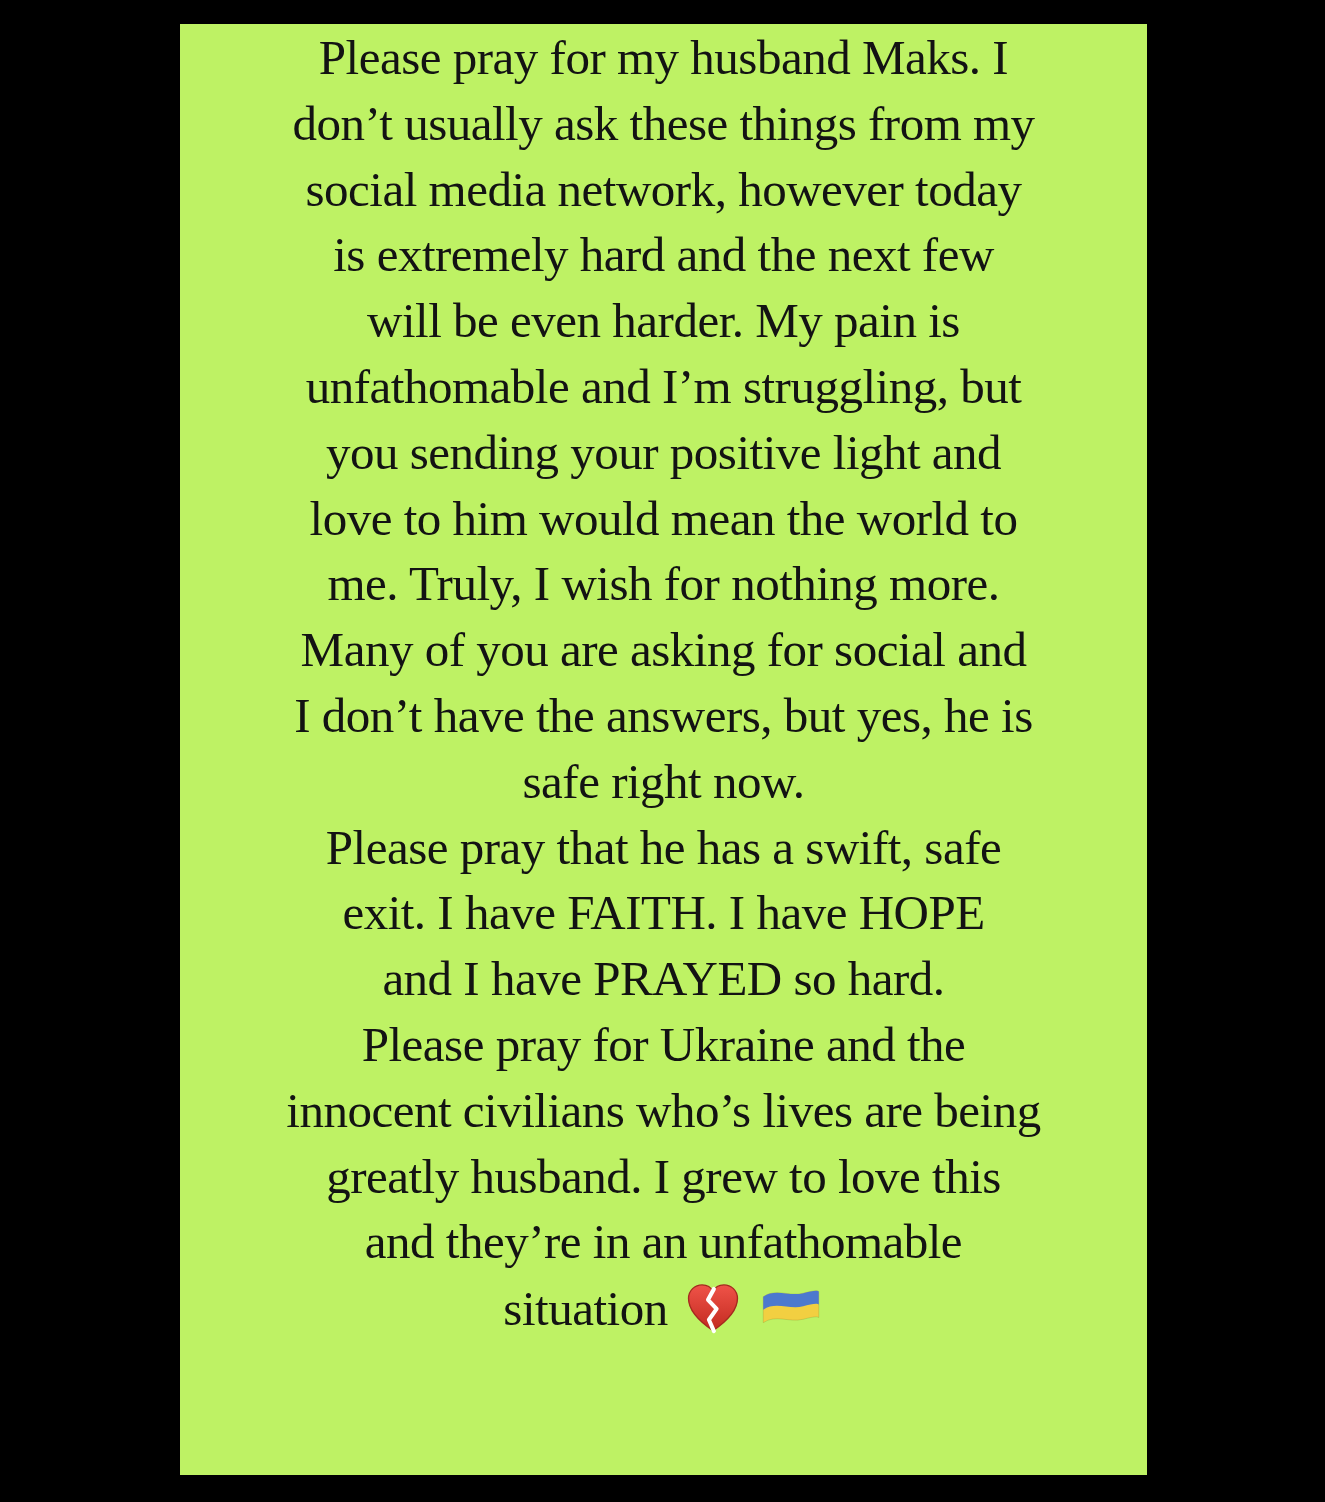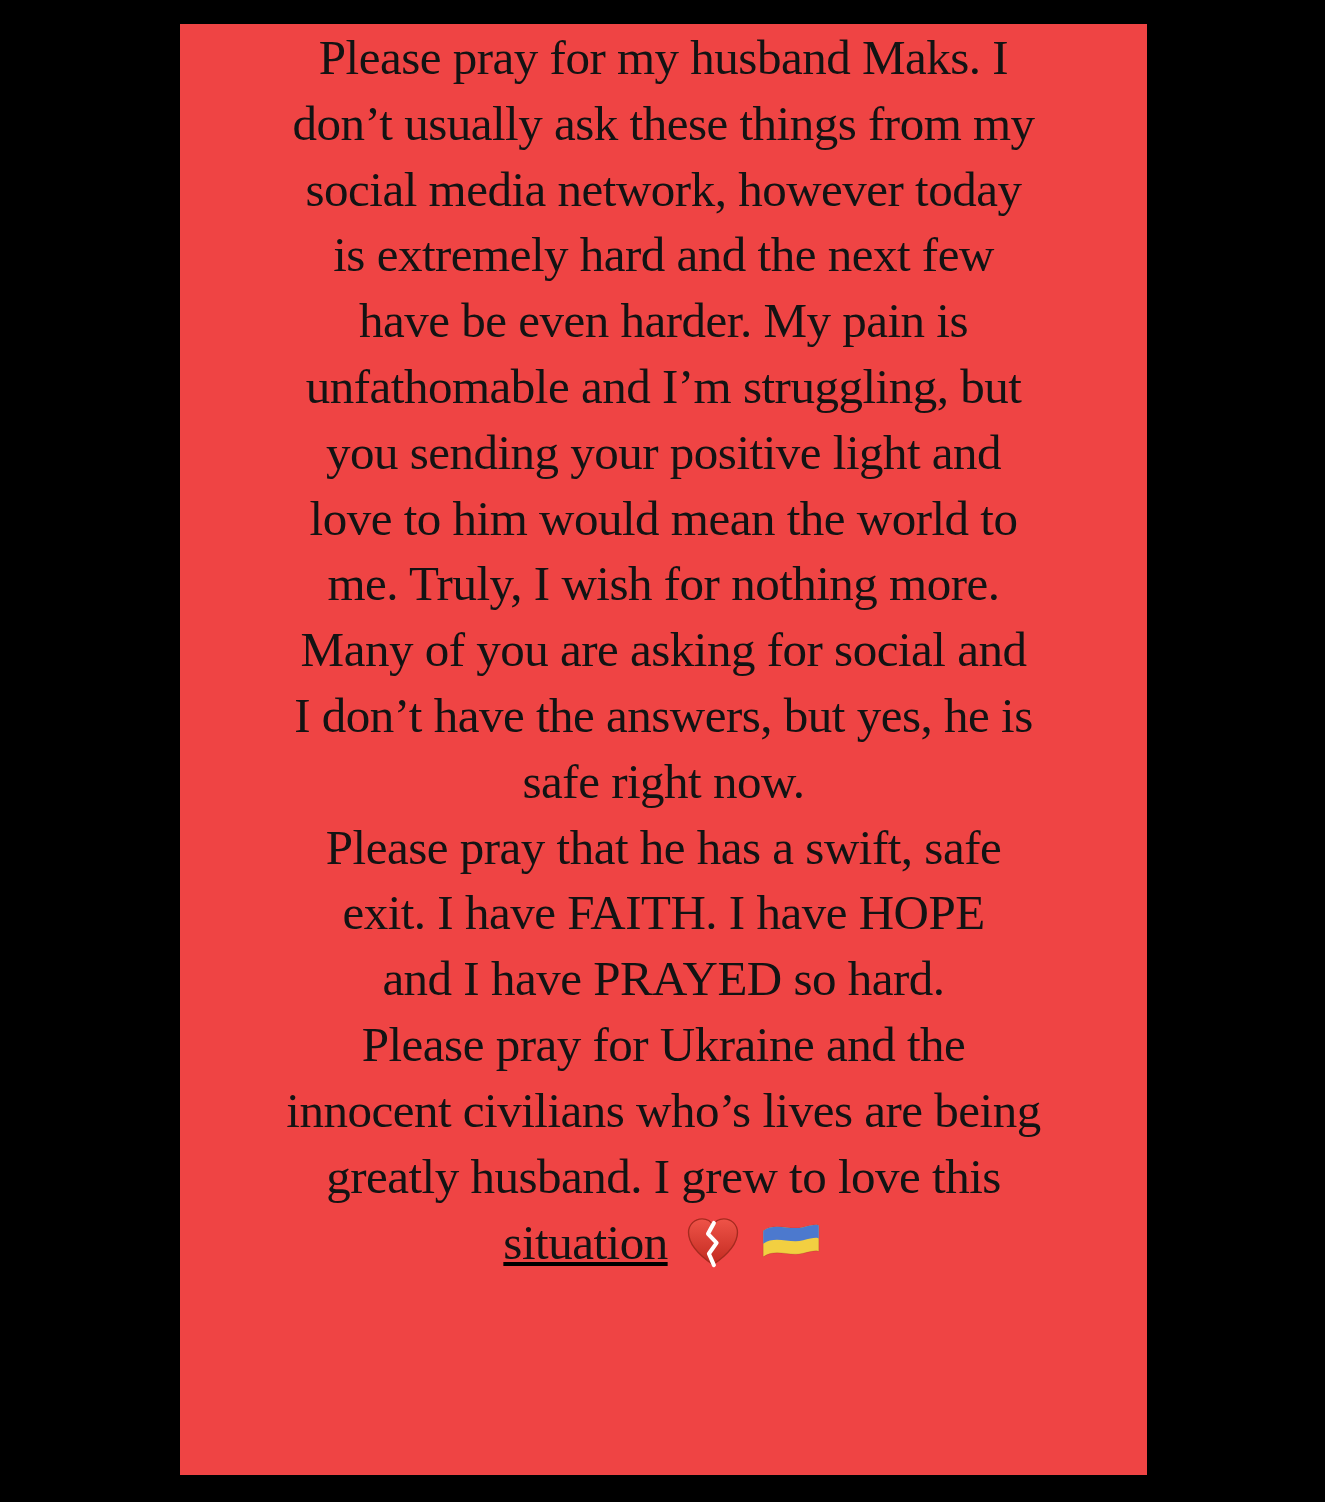--- a/index.html
+++ b/index.html
@@ -13,39 +13,38 @@
     position: relative;
     overflow: hidden;
     font-family: "Liberation Serif", "DejaVu Serif", serif;
   }
   .story-card {
     position: absolute;
     left: 180px;
     top: 24px;
     width: 967px;
     height: 1451px;
-    background: #ef4444;
+    background: #bef264;
     box-sizing: border-box;
     padding-top: 1px;
   }
   .msg-line {
     font-size: 49px;
     line-height: 65.8px;
     color: #131313;
     text-align: center;
     white-space: nowrap;
     letter-spacing: -0.5px;
   }
   .final-line {
     display: flex;
     align-items: center;
     justify-content: center;
     gap: 16px;
     height: 66px;
-    text-decoration: underline;
   }
   .final-line .msg-text {
     font-size: 49px;
     color: #131313;
     letter-spacing: -0.5px;
   }
   .emoji {
     display: inline-block;
     flex: 0 0 auto;
   }
@@ -53,34 +52,35 @@
   .flag-emoji svg { display: block; }
 </style>
 </head>
 <body>
 
 <div class="story-card">
   <div class="msg-line">Please pray for my husband Maks. I</div>
   <div class="msg-line">don’t usually ask these things from my</div>
   <div class="msg-line">social media network, however today</div>
   <div class="msg-line">is extremely hard and the next few</div>
-  <div class="msg-line">have be even harder. My pain is</div>
+  <div class="msg-line">will be even harder. My pain is</div>
   <div class="msg-line">unfathomable and I’m struggling, but</div>
   <div class="msg-line">you sending your positive light and</div>
   <div class="msg-line">love to him would mean the world to</div>
   <div class="msg-line">me. Truly, I wish for nothing more.</div>
   <div class="msg-line">Many of you are asking for social and</div>
   <div class="msg-line">I don’t have the answers, but yes, he is</div>
   <div class="msg-line">safe right now.</div>
   <div class="msg-line">Please pray that he has a swift, safe</div>
   <div class="msg-line">exit. I have FAITH. I have HOPE</div>
   <div class="msg-line">and I have PRAYED so hard.</div>
   <div class="msg-line">Please pray for Ukraine and the</div>
   <div class="msg-line">innocent civilians who’s lives are being</div>
   <div class="msg-line">greatly husband. I grew to love this</div>
+  <div class="msg-line">and they’re in an unfathomable</div>
 
   <div class="final-line">
     <span class="msg-text">situation</span>
 
     <span class="emoji heart-emoji">
       <svg width="58" height="56" viewBox="0 0 64 60" xmlns="http://www.w3.org/2000/svg" aria-hidden="true">
         <defs>
           <linearGradient id="heartGrad" x1="0" y1="0" x2="0" y2="1">
             <stop offset="0" stop-color="#EF5348"></stop>
             <stop offset="1" stop-color="#C22A20"></stop>

